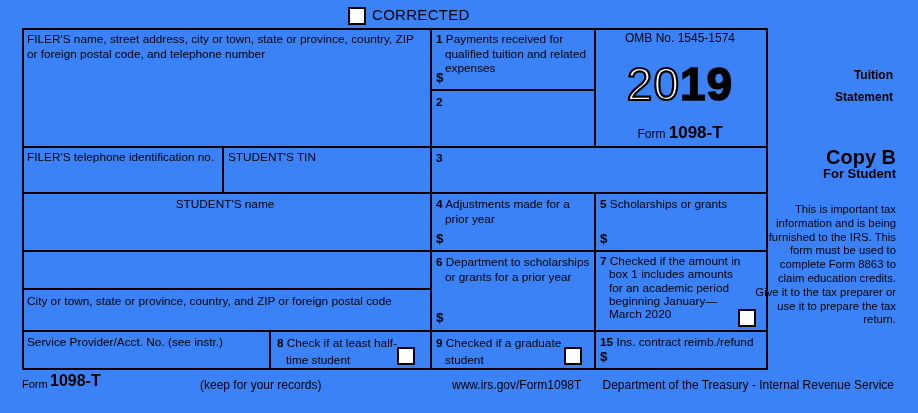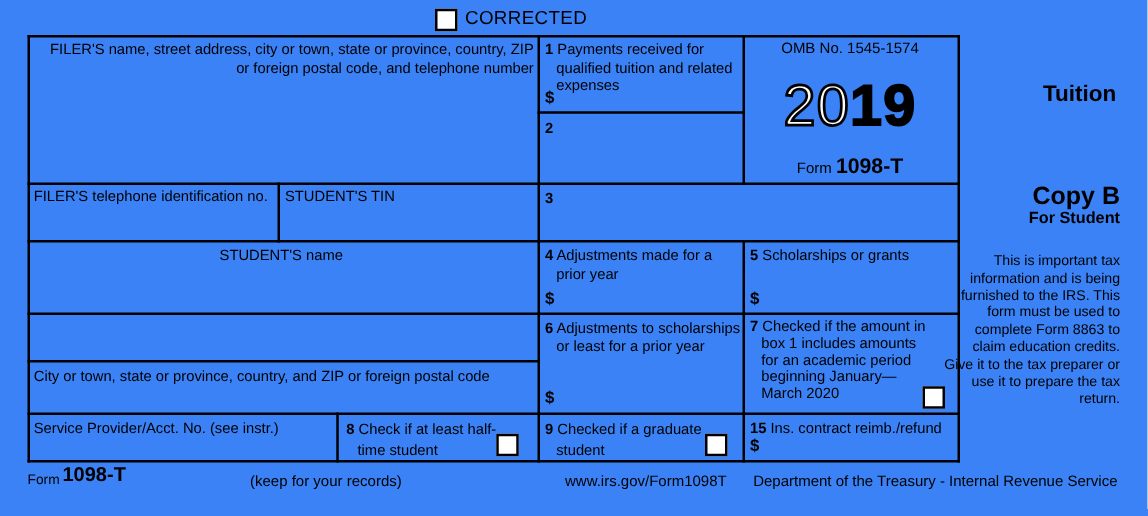--- a/index.html
+++ b/index.html
@@ -36,21 +36,21 @@
               display:flex; flex-direction:column; align-items:center; justify-content:space-between; }
   .omb-no { font-size:12px; }
   .year { font-size:46px; line-height:1; letter-spacing:1px; }
   .yr-o { color:#fff; -webkit-text-stroke:2.2px #000; }
   .yr-b { font-weight:bold; color:#000; -webkit-text-stroke:1.6px #000; }
   .form-id { font-size:12px; }
   .form-id .fnum { font-size:17px; font-weight:bold; }
 
   
   .rp-title { position:absolute; right:25px; top:64px; text-align:right;
-              font-size:18px; font-weight:bold; line-height:22px; }
+              font-size:12px; font-weight:bold; line-height:22px; }
   .rp-copy { position:absolute; right:22px; top:146px; font-size:20px; font-weight:bold; }
   .rp-copyfor { position:absolute; right:22px; top:166px; font-size:13px; font-weight:bold; }
   .rp-instr { position:absolute; right:22px; top:203px; width:142px; text-align:right;
               font-size:11.3px; line-height:13.8px; }
 
   
   .ft { position:absolute; font-size:12px; }
   .ft-form-word { left:22px; top:378px; font-size:11px; }
   .ft-form-num { left:50px; top:372px; font-size:16px; font-weight:bold; }
   .ft-keep { left:200px; top:378px; }
@@ -75,21 +75,21 @@
   <div class="hl" style="left:22px; top:368px; width:746px;"></div>
 
   <div class="vl" style="left:22px; top:28px;  height:342px;"></div>
   <div class="vl" style="left:430px;top:28px;  height:342px;"></div>
   <div class="vl" style="left:594px;top:28px;  height:120px;"></div>
   <div class="vl" style="left:594px;top:192px; height:178px;"></div>
   <div class="vl" style="left:222px;top:146px; height:48px;"></div>
   <div class="vl" style="left:269px;top:330px; height:40px;"></div>
   <div class="vl" style="left:766px;top:28px;  height:342px;"></div>
 
-  <div class="lbl" style="left:27px; top:32px; width:400px;text-align:right;">
+  <div class="lbl" style="left:27px; top:32px; width:400px;">
     <span>FILER'S name, street address, city or town, state or province, country, ZIP or foreign postal code, and telephone number</span>
     <span class="field" style="min-height:70px;"></span>
   </div>
 
   <div class="lbl hang" style="left:436px; top:32px; width:152px;">
     <span class="num">1</span>
     <span>Payments received for qualified tuition and related expenses</span>
   </div>
   <div class="dline" style="left:436px; top:71px; width:152px;">
     <span class="dollar">$</span>
@@ -143,21 +143,21 @@
 
   <div class="lbl" style="left:27px; top:255px; width:396px;">
     <span class="field"></span>
   </div>
   <div class="lbl" style="left:27px; top:294px; width:400px;">
     <span>City or town, state or province, country, and ZIP or foreign postal code</span>
     <span class="field"></span>
   </div>
   <div class="lbl hang" style="left:436px; top:255px; width:150px;">
     <span class="num">6</span>
-    <span>Adjustments to scholarships or least for a prior year</span>
+    <span>Department to scholarships or grants for a prior year</span>
   </div>
   <div class="dline" style="left:436px; top:311px; width:150px;">
     <span class="dollar">$</span>
     <span class="amt"></span>
   </div>
   <div class="lbl hang tight" style="left:600px; top:255px; width:136px;">
     <span class="num">7</span>
     <span>Checked if the amount in box 1 includes amounts for an academic period beginning January—March 2020</span>
   </div>
   <div class="cb" style="left:738px; top:309px;"></div>
@@ -180,20 +180,21 @@
     <span class="num">15</span>
     <span>Ins. contract reimb./refund</span>
   </div>
   <div class="dline" style="left:600px; top:350px; width:158px;">
     <span class="dollar">$</span>
     <span class="amt"></span>
   </div>
 
   <div class="rp-title">
     <div>Tuition</div>
+    <div>Statement</div>
   </div>
   <div class="rp-copy">Copy B</div>
   <div class="rp-copyfor">For Student</div>
   <div class="rp-instr">This is important tax information and is being furnished to the IRS. This form must be used to complete Form 8863 to claim education credits. Give it to the tax preparer or use it to prepare the tax return.</div>
 
   <div class="ft ft-form-word">Form</div>
   <div class="ft ft-form-num">1098-T</div>
   <div class="ft ft-keep">(keep for your records)</div>
   <div class="ft ft-url">www.irs.gov/Form1098T</div>
   <div class="ft ft-dept">Department of the Treasury - Internal Revenue Service</div>

